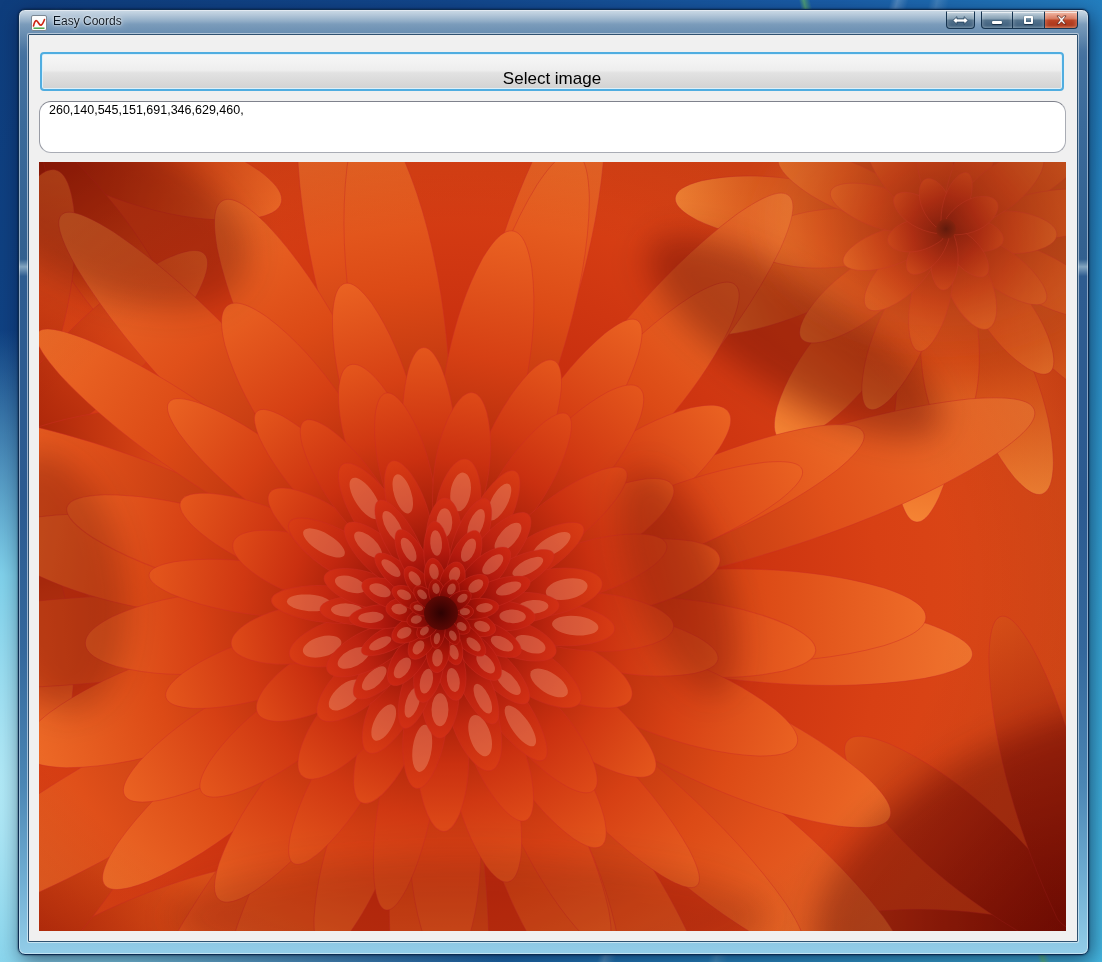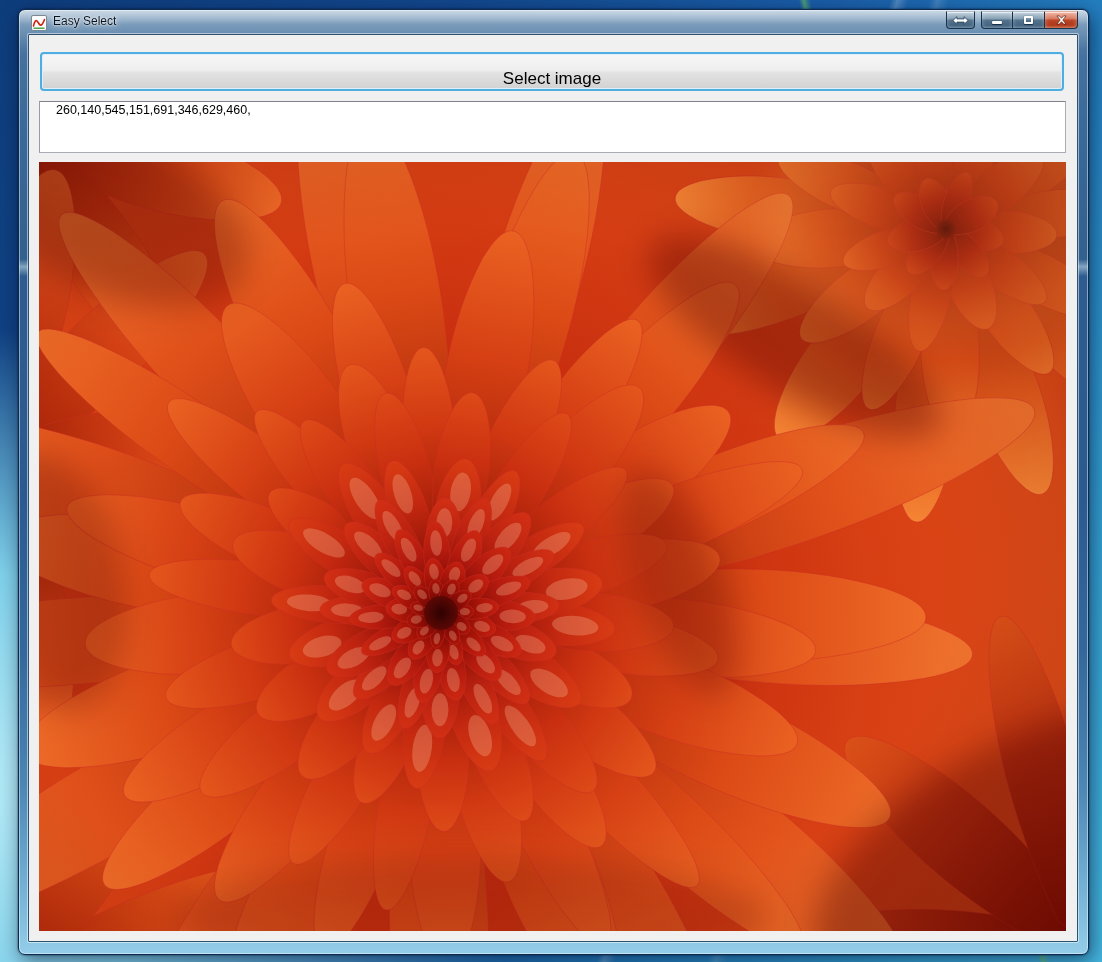--- a/index.html
+++ b/index.html
@@ -75,21 +75,21 @@
     background:linear-gradient(to bottom,#f7f7f7 0%,#eeeeee 46%,#e2e2e2 54%,#d2d2d2 100%);
     box-shadow:inset 0 0 0 1px #ddf0fa;
     font-family:"Liberation Sans",sans-serif;font-size:17px;color:#000;
     display:block;text-align:center;line-height:33px;padding:8px;cursor:default;
   }
   .coords-box{
     position:absolute;left:10px;top:66px;width:1027px;height:52px;box-sizing:border-box;
     border:1px solid #a9acb4;border-top-color:#7f828c;border-left-color:#999ca5;
     background:#fff;resize:none;overflow:hidden;outline:none;
     font-family:"Liberation Sans","DejaVu Sans",sans-serif;font-size:12.5px;line-height:15px;color:#000;
-    padding:1px 16px;border-radius:0;
+    padding:1px 9px;border-radius:12px;
   }
   .photo{
     position:absolute;left:10px;top:127px;width:1027px;height:769px;
     overflow:hidden;background:#c83410;cursor:crosshair;
   }
   .photo svg{display:block;width:100%;height:100%;}
 </style>
 </head>
 <body>
 
@@ -98,21 +98,21 @@
 </div>
 
 <div class="window">
 
   <div class="titlebar">
     <svg class="appicon" viewBox="0 0 16 16">
       <rect x="0.5" y="0.5" width="15" height="15" rx="1.5" fill="#fdfdfd" stroke="#7b8894"></rect>
       <path d="M2.5,11 C4,4.5 5.5,4.5 7.5,8 C9.5,11.5 11,11 13.5,4.5" fill="none" stroke="#cc2211" stroke-width="1.6" stroke-linecap="round"></path>
       <line x1="2.5" y1="13.2" x2="13.5" y2="13.2" stroke="#3fa03f" stroke-width="1.4"></line>
     </svg>
-    <span class="title">Easy Select</span>
+    <span class="title">Easy Coords</span>
   </div>
 
   <div class="capbtn arrow">
     <svg width="17" height="9" viewBox="0 0 18 10">
       <path d="M0.5,5 L5,0.8 L5,3.2 L13,3.2 L13,0.8 L17.5,5 L13,9.2 L13,6.8 L5,6.8 L5,9.2 Z" fill="#ffffff" stroke="#1c3c58" stroke-width="0.9"></path>
     </svg>
   </div>
   <div class="capbtn min">
     <span class="minbar"></span>
   </div>

